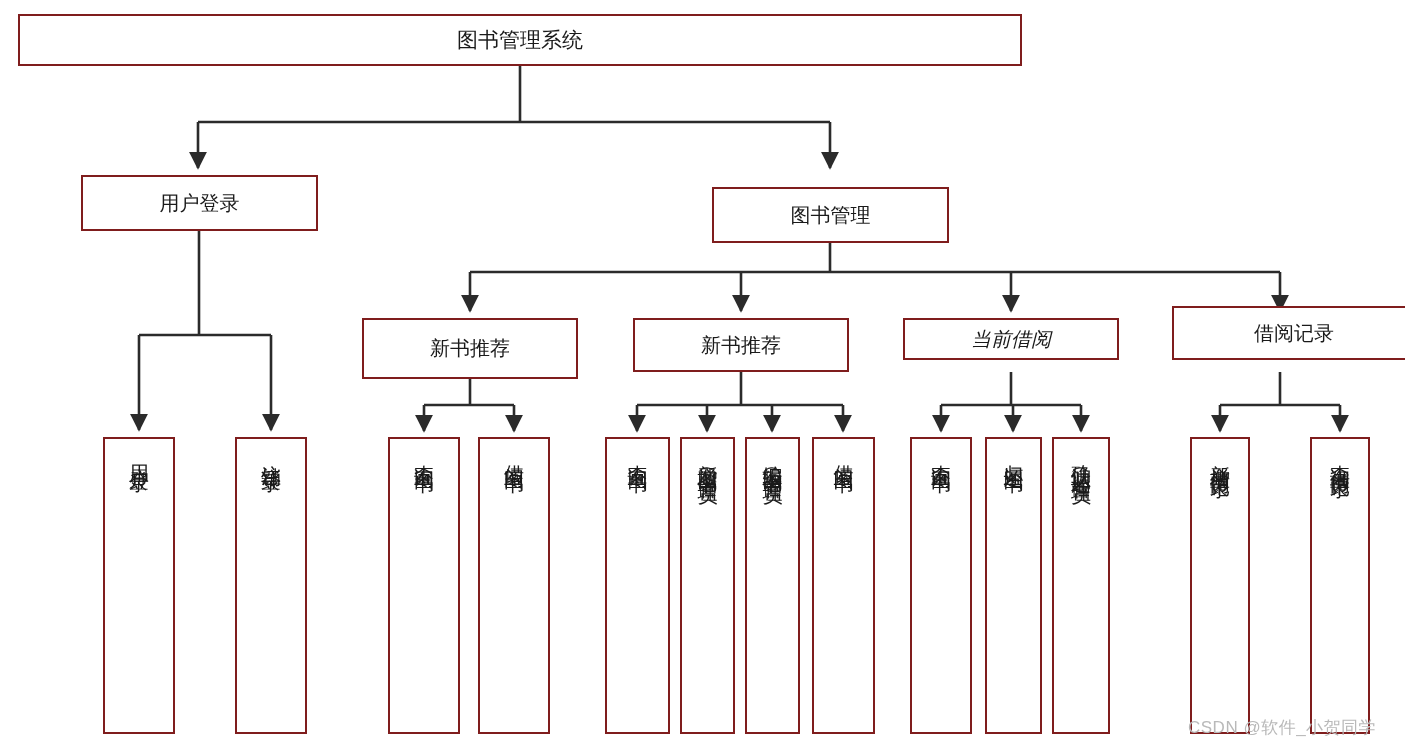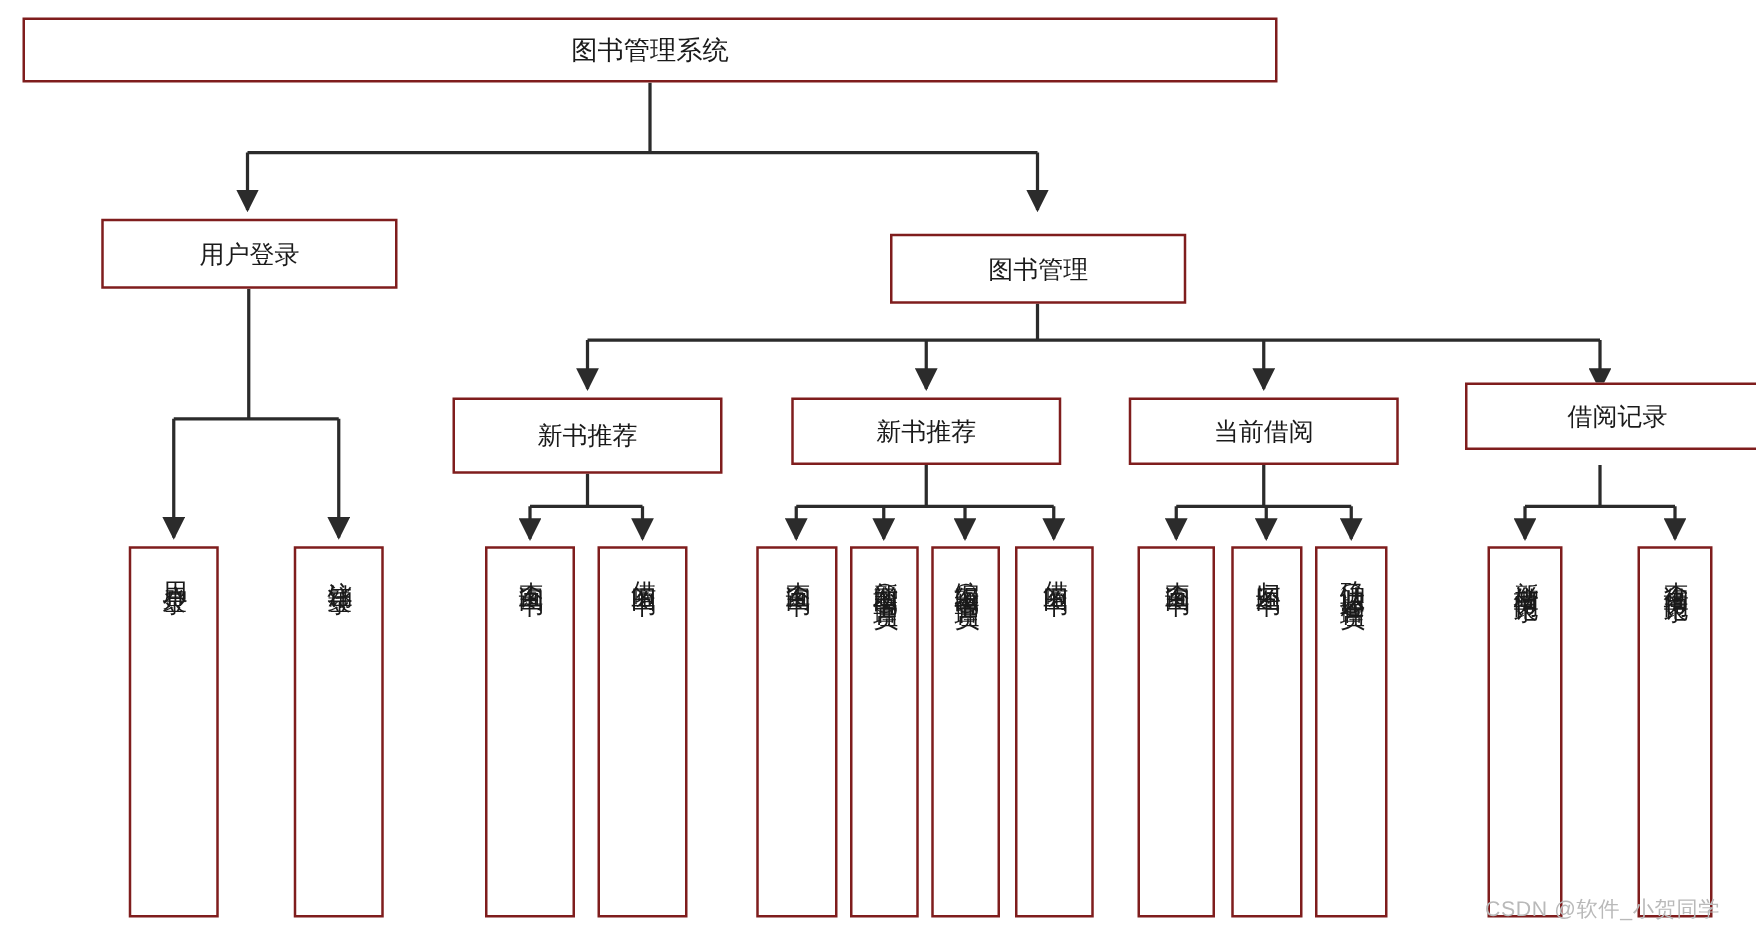--- a/index.html
+++ b/index.html
@@ -133,21 +133,21 @@
   <div class="node level1" style="left:712px; top:175px; width:237px; height:56px;margin-top:12px;">
     <span class="hlabel">图书管理</span>
   </div>
 
   <div class="node level2" style="left:362px; top:318px; width:216px; height:61px;">
     <span class="hlabel">新书推荐</span>
   </div>
   <div class="node level2" style="left:633px; top:318px; width:216px; height:54px;">
     <span class="hlabel">新书推荐</span>
   </div>
-  <div class="node level2" style="left:903px; top:318px; width:216px; height:54px;">
+  <div class="node level2" style="left:903px; top:318px; width:216px; height:42px;font-style:italic;">
     <span class="hlabel">当前借阅</span>
   </div>
   <div class="node level2" style="left:1172px; top:306px; width:244px; height:54px;">
     <span class="hlabel">借阅记录</span>
   </div>
 
   <div class="node leaf" style="left:103px; top:437px; width:72px; height:297px;">
     <span class="vlabel">用户登录</span>
   </div>
   <div class="node leaf" style="left:235px; top:437px; width:72px; height:297px;">

